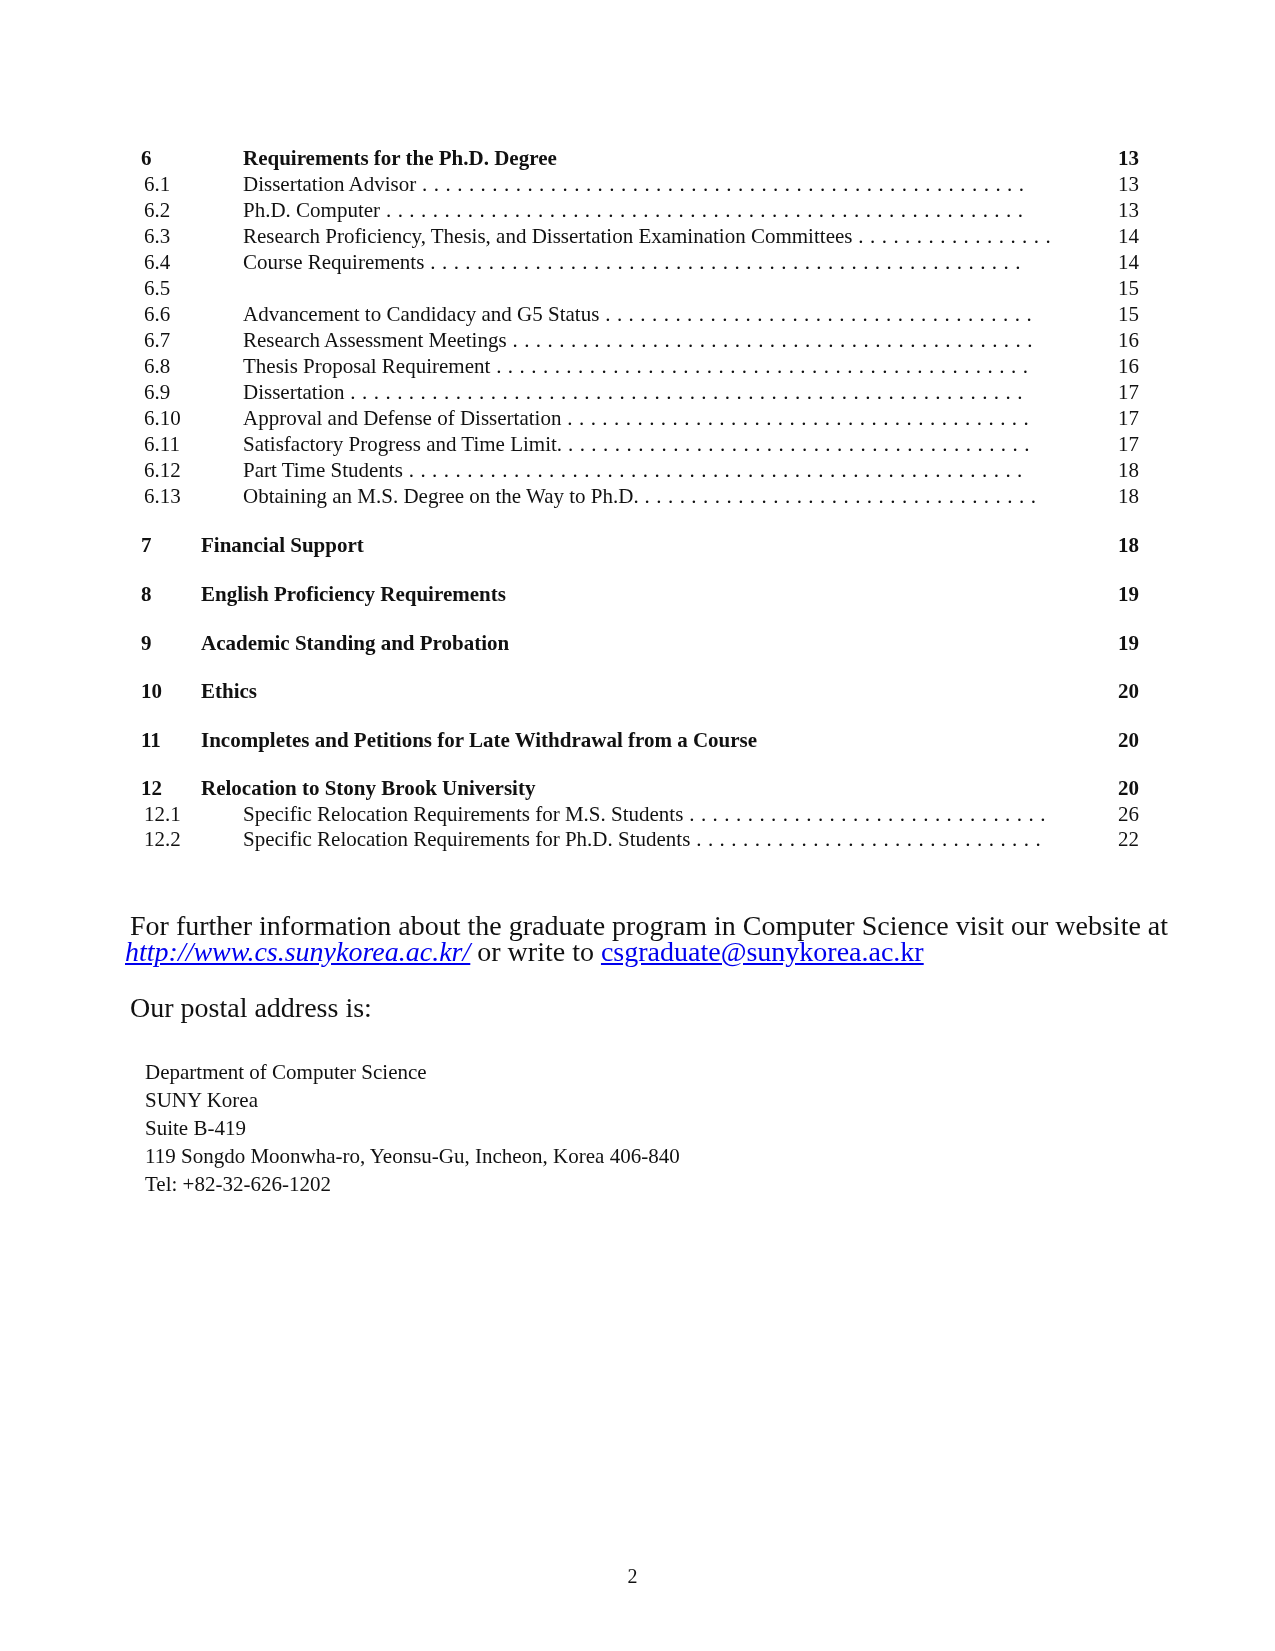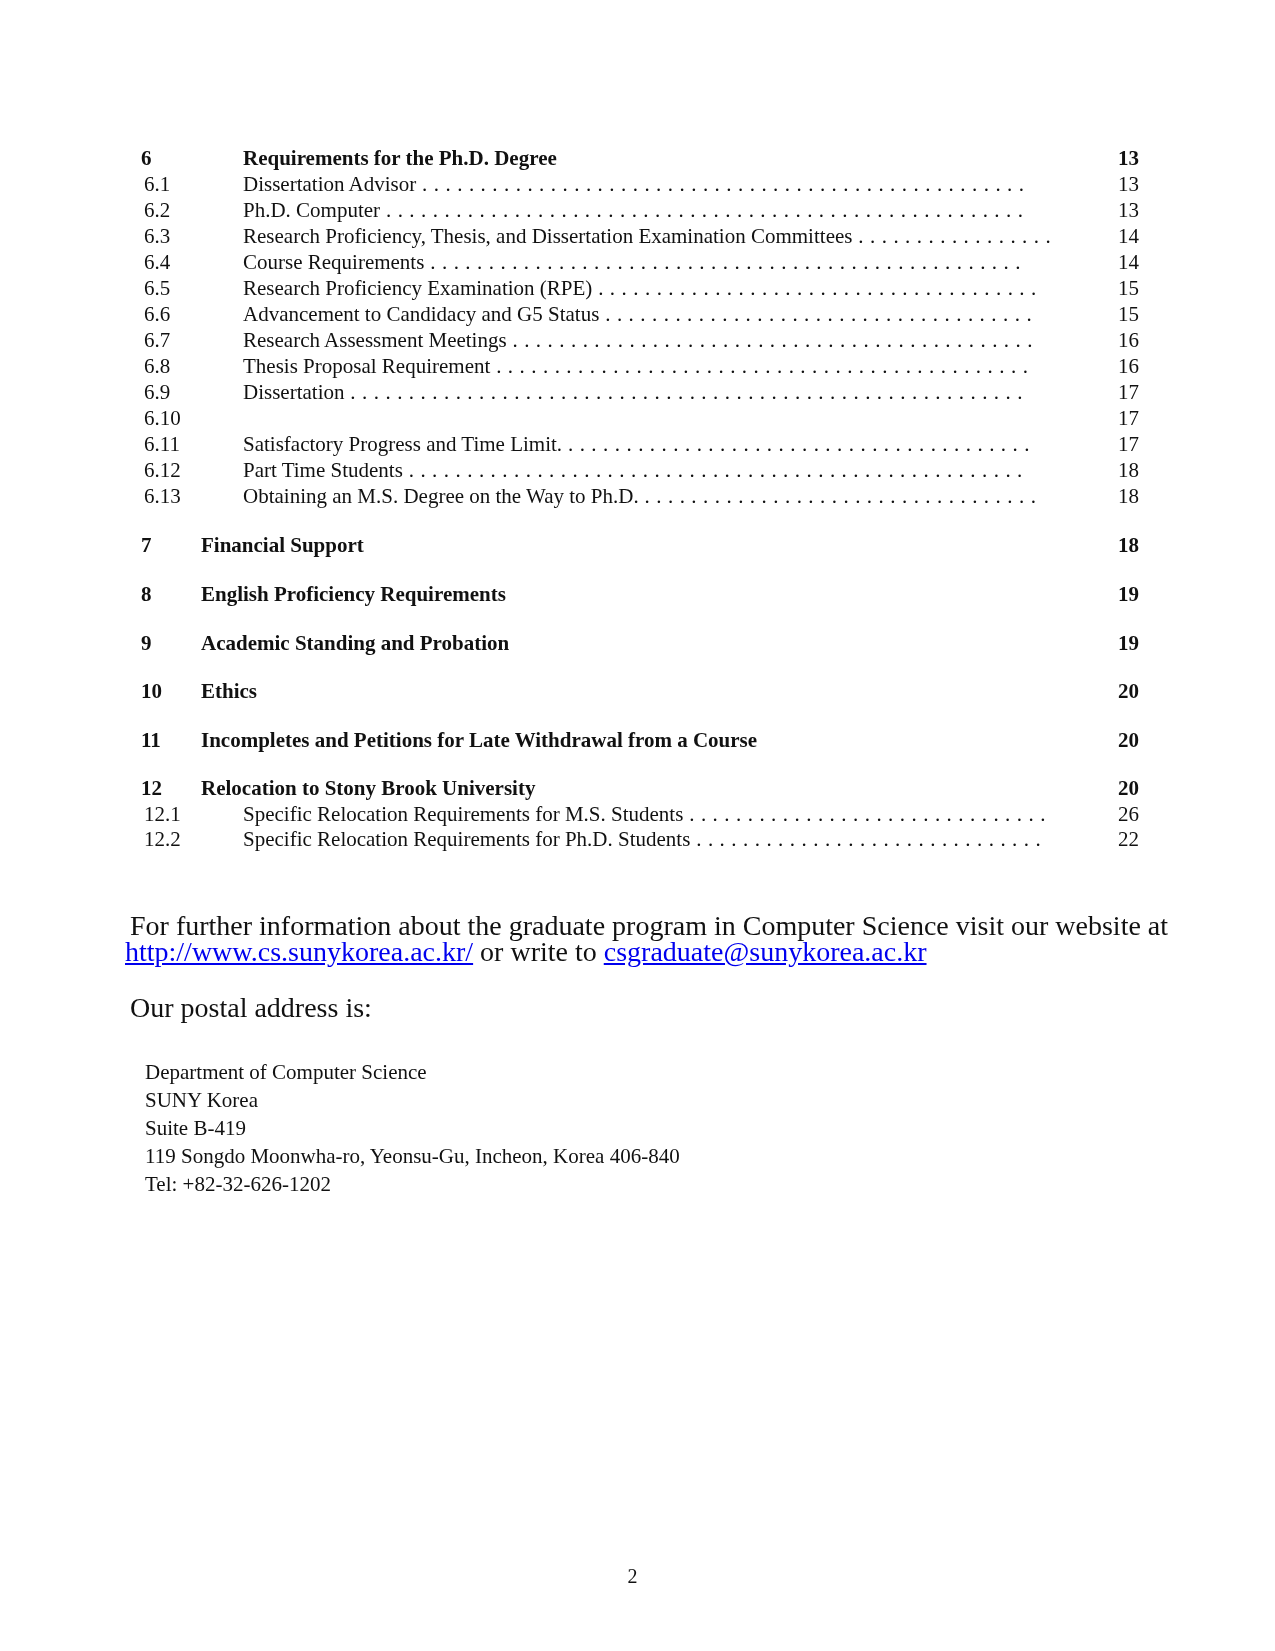--- a/index.html
+++ b/index.html
@@ -16,21 +16,21 @@
     .row .num { position: absolute; left: 144px; }
     .row .title { position: absolute; left: 243px; }
     .row .page { position: absolute; right: 136px; text-align: right; }
     .row.chapter { font-weight: bold; }
     .row.chapter .num { left: 141px; }
     .row.chapter.main .title { left: 185px; margin-left: 16px; }
     .row.chapter.first .title { left: 243px; }
 
     .info { position: absolute; left: 130px; font-size: 28px; line-height: 26px; white-space: nowrap; }
     a.link { color: #0000ee; text-decoration: underline; }
-    a.link.url { margin-left: -5px; }
+    a.link.url { font-style: italic; margin-left: -5px; }
     .addr { position: absolute; left: 145px; top: 1058px; font-size: 21px; line-height: 28px; }
     .addr div { white-space: nowrap; }
     .pagenum { position: absolute; left: 0; width: 1265px; text-align: center; top: 1565px; font-size: 20px; }
   </style>
 </head>
 <body>
 
 <div class="toc">
 
   <div class="row chapter first" style="top:145px">
@@ -54,21 +54,20 @@
     <span class="title"><span>Research Proficiency, Thesis, and Dissertation Examination Committees</span><span class="dotfill" style="white-space: pre; letter-spacing: 0.6px;"> . . . . . . . . . . . . . . . . . </span></span>
     <span class="page">14</span>
   </div>
   <div class="row" style="top:249px">
     <span class="num">6.4</span>
     <span class="title"><span>Course Requirements</span><span class="dotfill" style="white-space: pre; letter-spacing: 0.6px;"> . . . . . . . . . . . . . . . . . . . . . . . . . . . . . . . . . . . . . . . . . . . . . . . . . . . </span></span>
     <span class="page">14</span>
   </div>
   <div class="row" style="top:275px">
     <span class="num">6.5</span>
-    <span class="title"><span>Research Proficiency Examination (RPE)</span><span class="dotfill" style="white-space: pre; letter-spacing: 0.6px;"> . . . . . . . . . . . . . . . . . . . . . . . . . . . . . . . . . . . . . . </span></span>
     <span class="page">15</span>
   </div>
   <div class="row" style="top:301px">
     <span class="num">6.6</span>
     <span class="title"><span>Advancement to Candidacy and G5 Status</span><span class="dotfill" style="white-space: pre; letter-spacing: 0.6px;"> . . . . . . . . . . . . . . . . . . . . . . . . . . . . . . . . . . . . . </span></span>
     <span class="page">15</span>
   </div>
   <div class="row" style="top:327px">
     <span class="num">6.7</span>
     <span class="title"><span>Research Assessment Meetings</span><span class="dotfill" style="white-space: pre; letter-spacing: 0.6px;"> . . . . . . . . . . . . . . . . . . . . . . . . . . . . . . . . . . . . . . . . . . . . . </span></span>
@@ -79,20 +78,21 @@
     <span class="title"><span>Thesis Proposal Requirement</span><span class="dotfill" style="white-space: pre; letter-spacing: 0.6px;"> . . . . . . . . . . . . . . . . . . . . . . . . . . . . . . . . . . . . . . . . . . . . . . </span></span>
     <span class="page">16</span>
   </div>
   <div class="row" style="top:379px">
     <span class="num">6.9</span>
     <span class="title"><span>Dissertation</span><span class="dotfill" style="white-space: pre; letter-spacing: 0.6px;"> . . . . . . . . . . . . . . . . . . . . . . . . . . . . . . . . . . . . . . . . . . . . . . . . . . . . . . . . . . </span></span>
     <span class="page">17</span>
   </div>
   <div class="row" style="top:405px">
     <span class="num">6.10</span>
+    <span class="title"><span>Approval and Defense of Dissertation</span><span class="dotfill" style="white-space: pre; letter-spacing: 0.6px;"> . . . . . . . . . . . . . . . . . . . . . . . . . . . . . . . . . . . . . . . . </span></span>
     <span class="page">17</span>
   </div>
   <div class="row" style="top:431px">
     <span class="num">6.11</span>
     <span class="title"><span>Satisfactory Progress and Time Limit.</span><span class="dotfill" style="white-space: pre; letter-spacing: 0.6px;"> . . . . . . . . . . . . . . . . . . . . . . . . . . . . . . . . . . . . . . . . </span></span>
     <span class="page">17</span>
   </div>
   <div class="row" style="top:457px">
     <span class="num">6.12</span>
     <span class="title"><span>Part Time Students</span><span class="dotfill" style="white-space: pre; letter-spacing: 0.6px;"> . . . . . . . . . . . . . . . . . . . . . . . . . . . . . . . . . . . . . . . . . . . . . . . . . . . . . </span></span>

